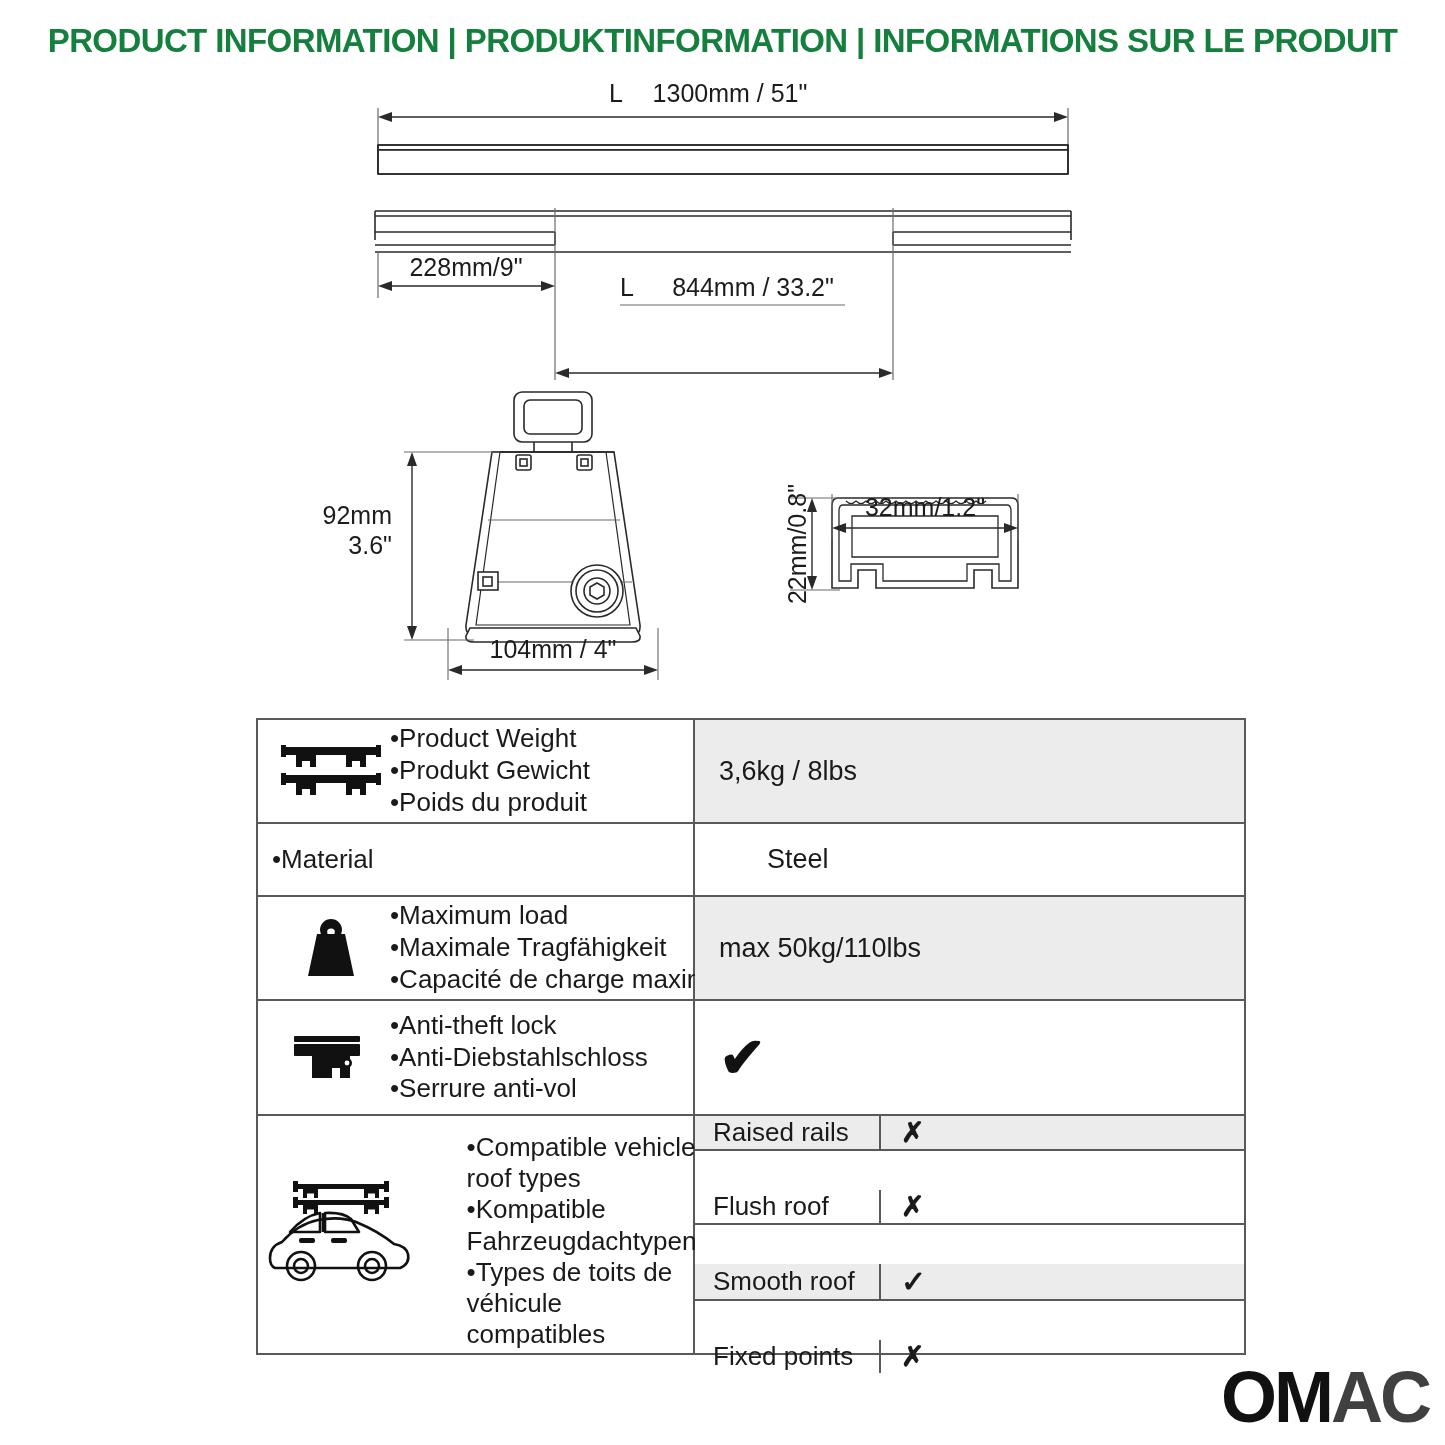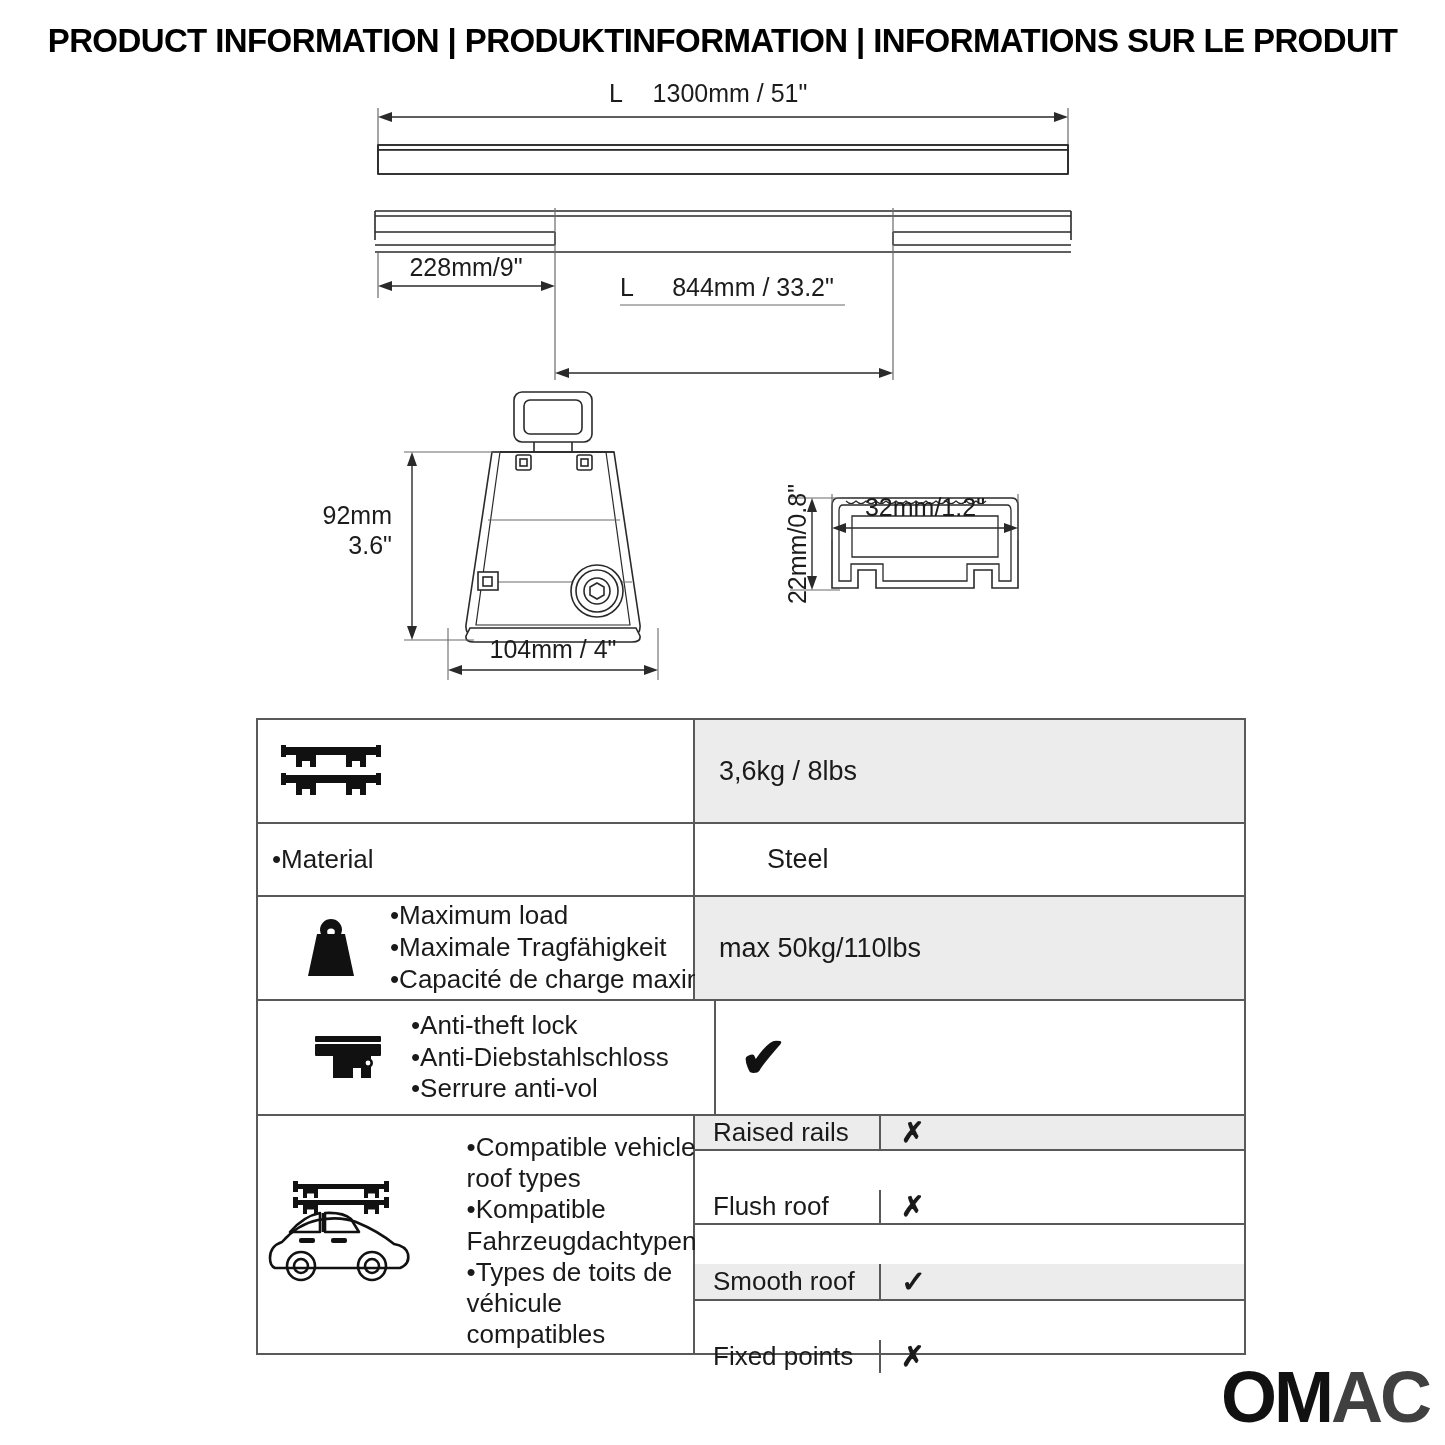--- a/index.html
+++ b/index.html
@@ -19,21 +19,21 @@
   
   #header-title {
     position: absolute;
     left: 0;
     top: 22px;
     width: 1445px;
     text-align: center;
     font-size: 33px;
     font-weight: bold;
     letter-spacing: -0.6px;
-    color: #000000;
+    color: #15803d;
     white-space: nowrap;
     font-family: "Liberation Sans", sans-serif;
   }
 
   
   #drawing {
     position: absolute;
     left: 0;
     top: 80px;
     width: 1445px;
@@ -82,21 +82,21 @@
     align-items: center;
     padding-left: 24px;
     font-size: 27px;
     color: #1a1a1a;
   }
   .shaded { background: #ececec; }
 
   .row-weight  { height: 104px; }
   .row-material{ height: 73px; gap: 48px; }
   .row-load    { height: 104px; }
-  .row-lock    { height: 115px; padding-left: 21px; }
+  .row-lock    { height: 115px; }
   .row-roof    { height: 237px; }
 
   .icon-box {
     width: 118px;
     min-width: 118px;
     display: flex;
     align-items: center;
     justify-content: center;
   }
   .label-lines {
@@ -320,20 +320,25 @@
             <rect x="97" y="4" width="5" height="12"></rect>
             <path d="M17 14 h20 v12 h-6 v-6 h-8 v6 h-6 z"></path>
             <path d="M67 14 h20 v12 h-6 v-6 h-8 v6 h-6 z"></path>
             <rect x="4" y="34" width="96" height="8" rx="1"></rect>
             <rect x="2" y="32" width="5" height="12"></rect>
             <rect x="97" y="32" width="5" height="12"></rect>
             <path d="M17 42 h20 v12 h-6 v-6 h-8 v6 h-6 z"></path>
             <path d="M67 42 h20 v12 h-6 v-6 h-8 v6 h-6 z"></path>
           </g>
         </svg>
+      </span>
+      <span class="label-lines">
+        <div>•Product Weight</div>
+        <div>•Produkt Gewicht</div>
+        <div>•Poids du produit</div>
       </span>
     </div>
     <div class="tvalue shaded">3,6kg / 8lbs</div>
   </div>
 
   <div class="trow row-material">
     <div class="tlabel">
       <span class="label-lines">
         <div>•Material</div>
       </span>

